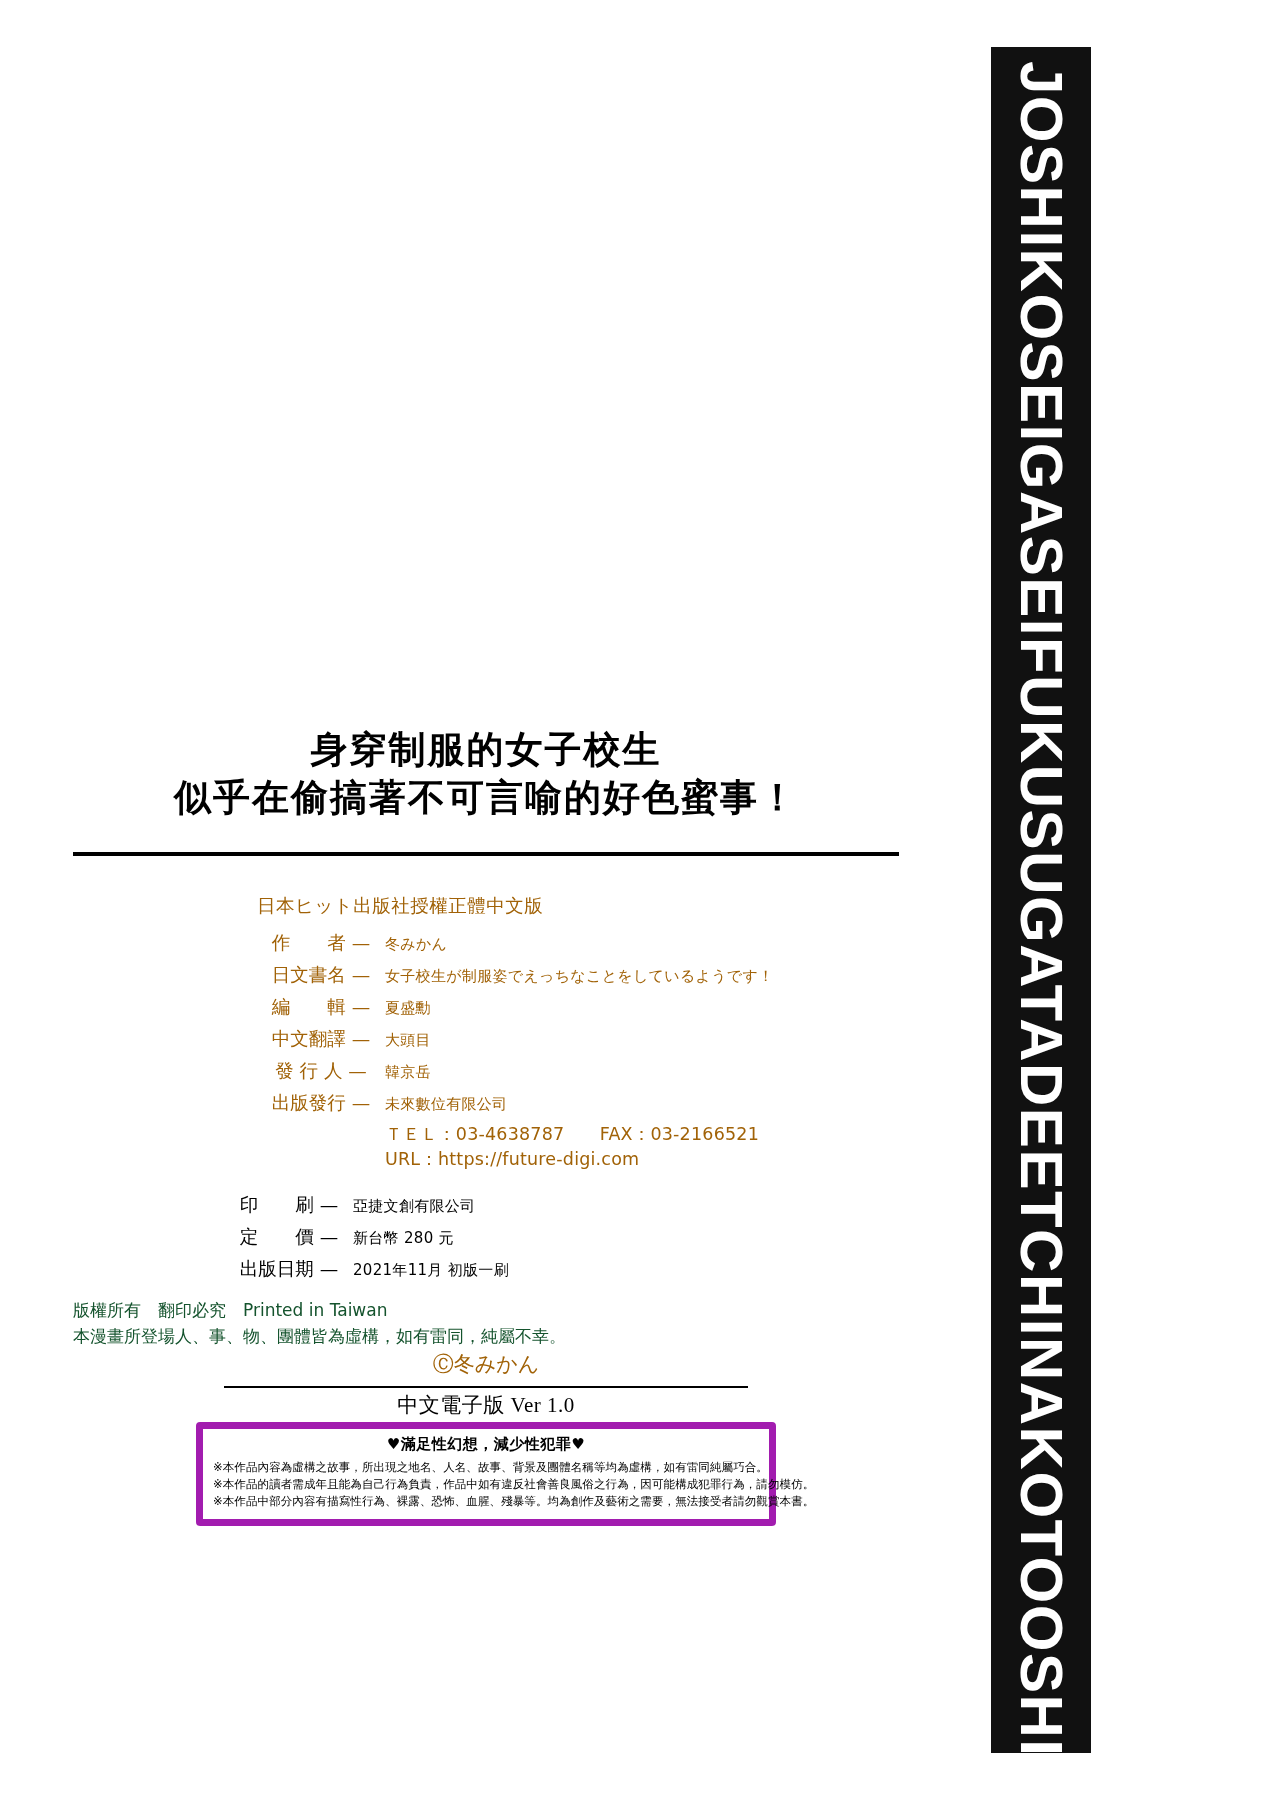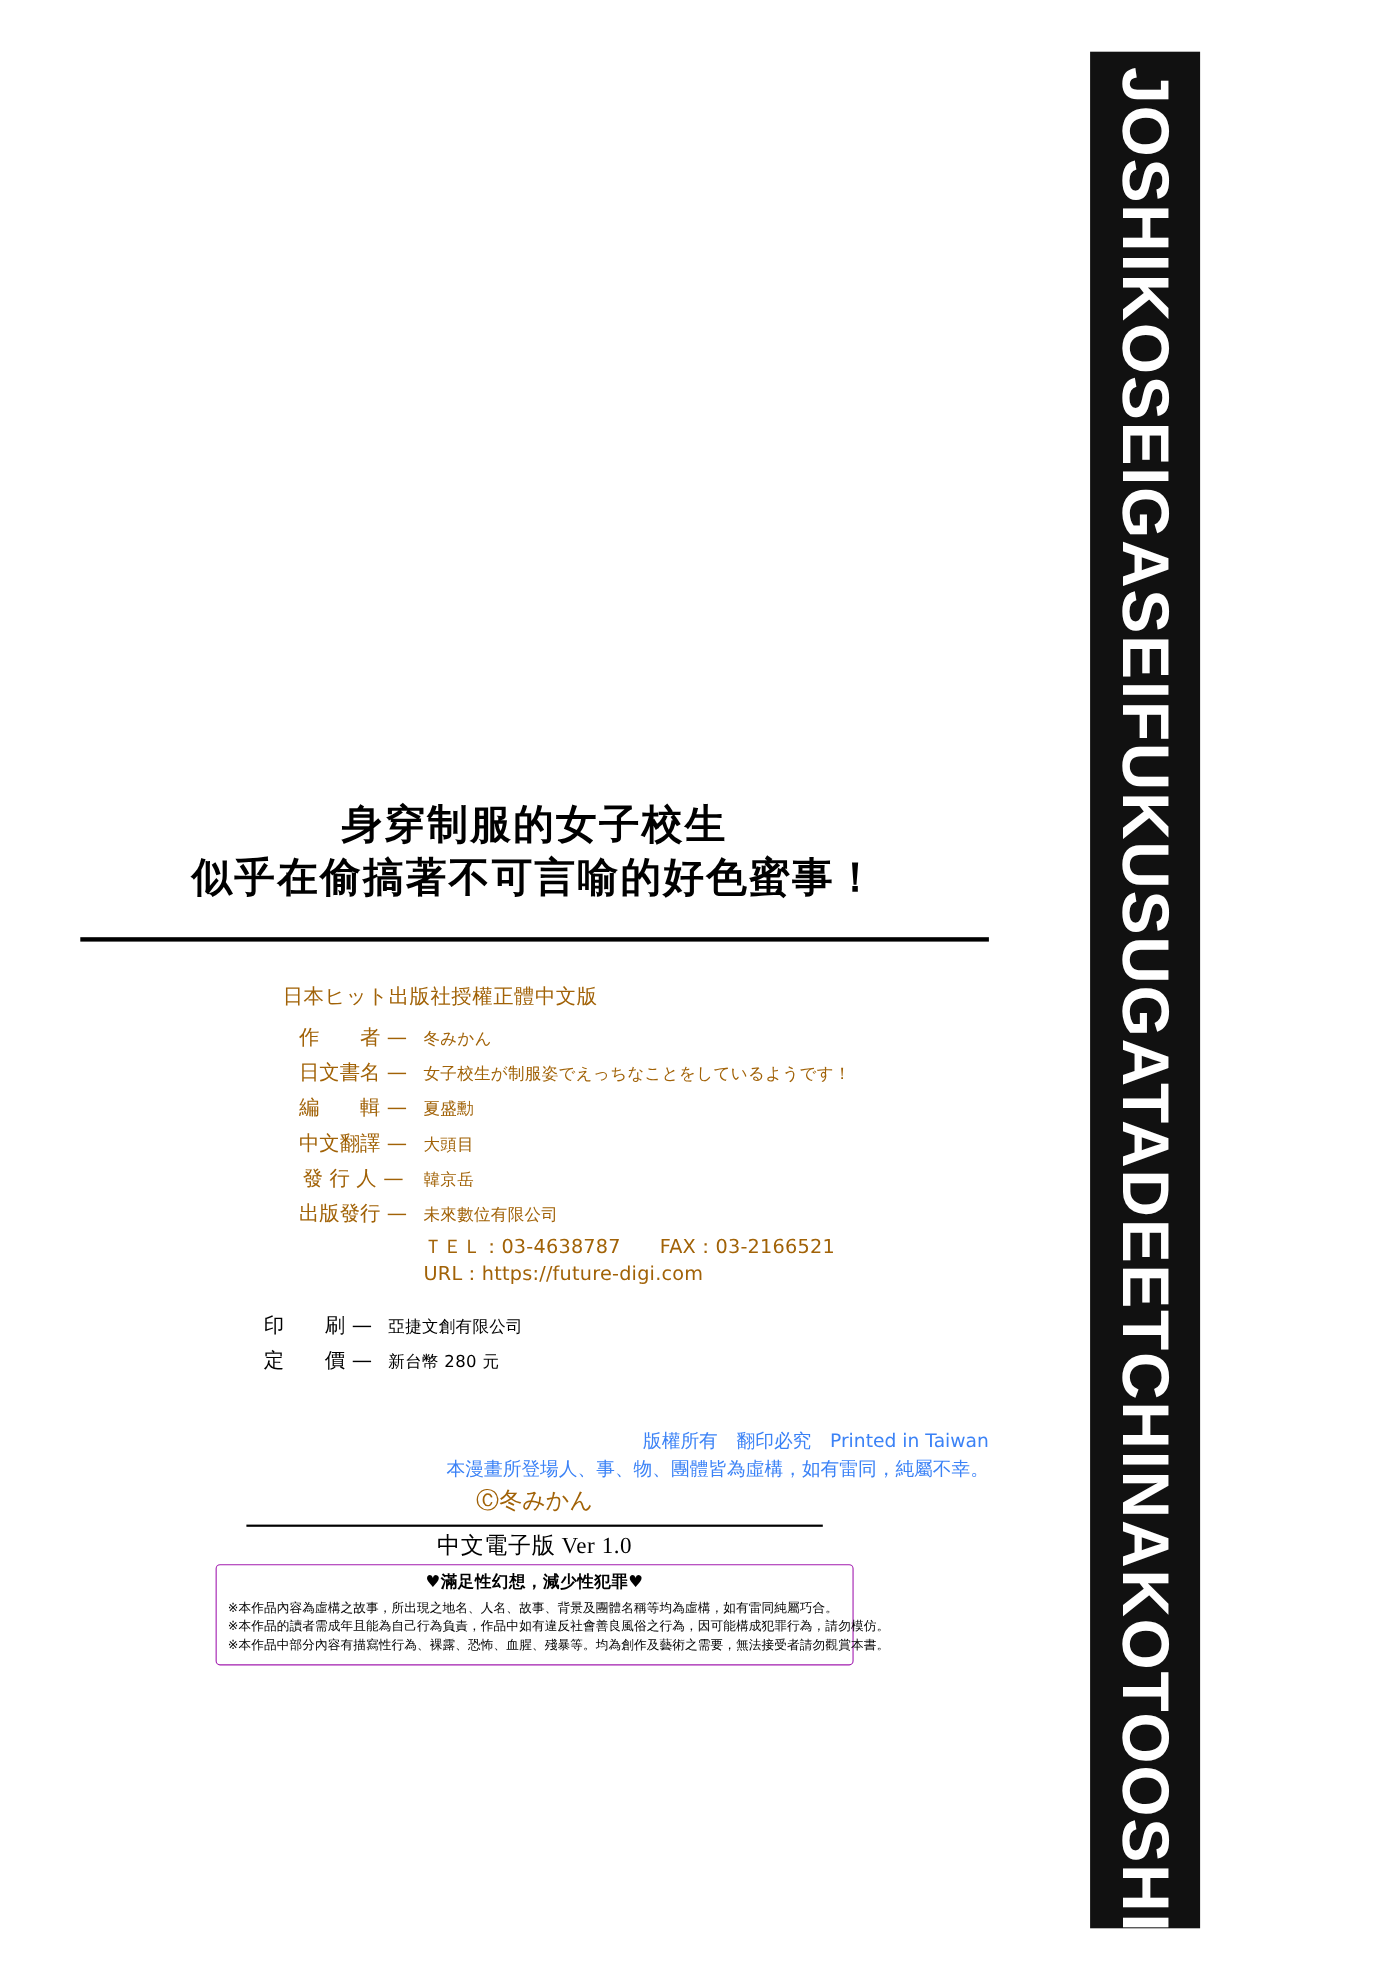--- a/index.html
+++ b/index.html
@@ -132,25 +132,25 @@
     font-size: 18.5px;
     color: #000;
   }
 
   
   .legal {
     position: absolute;
     left: 73px;
     top: 1297px;
     width: 826px;
-    text-align: right;
+    text-align: left;
     font-family: "DejaVu Sans", sans-serif;
     font-size: 17px;
     line-height: 26px;
-    color: #3b82f6;
+    color: #14532d;
   }
   .copyright {
     position: absolute;
     left: 73px;
     top: 1350px;
     width: 826px;
     text-align: center;
     font-family: "DejaVu Sans", sans-serif;
     font-size: 21px;
     color: #a16207;
@@ -174,21 +174,21 @@
     letter-spacing: 0.5px;
     color: #000;
   }
 
   
   .notice {
     position: absolute;
     left: 196px;
     top: 1422px;
     width: 580px;
-    border: 1px solid #a21caf;
+    border: 7px solid #a21caf;
     border-radius: 4px;
     padding: 6px 10px 9px 10px;
     box-sizing: border-box;
     font-family: "DejaVu Sans", sans-serif;
     color: #000;
   }
   .notice-title {
     text-align: center;
     font-size: 15px;
     font-weight: bold;
@@ -245,20 +245,24 @@
   </div>
 
   <div class="credits-2">
     <div class="cred-row">
       <span class="cred-label">印　　刷 —</span>
       <span class="cred-value">亞捷文創有限公司</span>
     </div>
     <div class="cred-row">
       <span class="cred-label">定　　價 —</span>
       <span class="cred-value">新台幣 280 元</span>
+    </div>
+    <div class="cred-row">
+      <span class="cred-label">出版日期 —</span>
+      <span class="cred-value">2021年11月 初版一刷</span>
     </div>
   </div>
 
   <div class="legal">
     <div>版權所有　翻印必究　Printed in Taiwan</div>
     <div>本漫畫所登場人、事、物、團體皆為虛構，如有雷同，純屬不幸。</div>
   </div>
 
   <div class="copyright">Ⓒ冬みかん</div>
   <div class="bottom-rule"></div>

